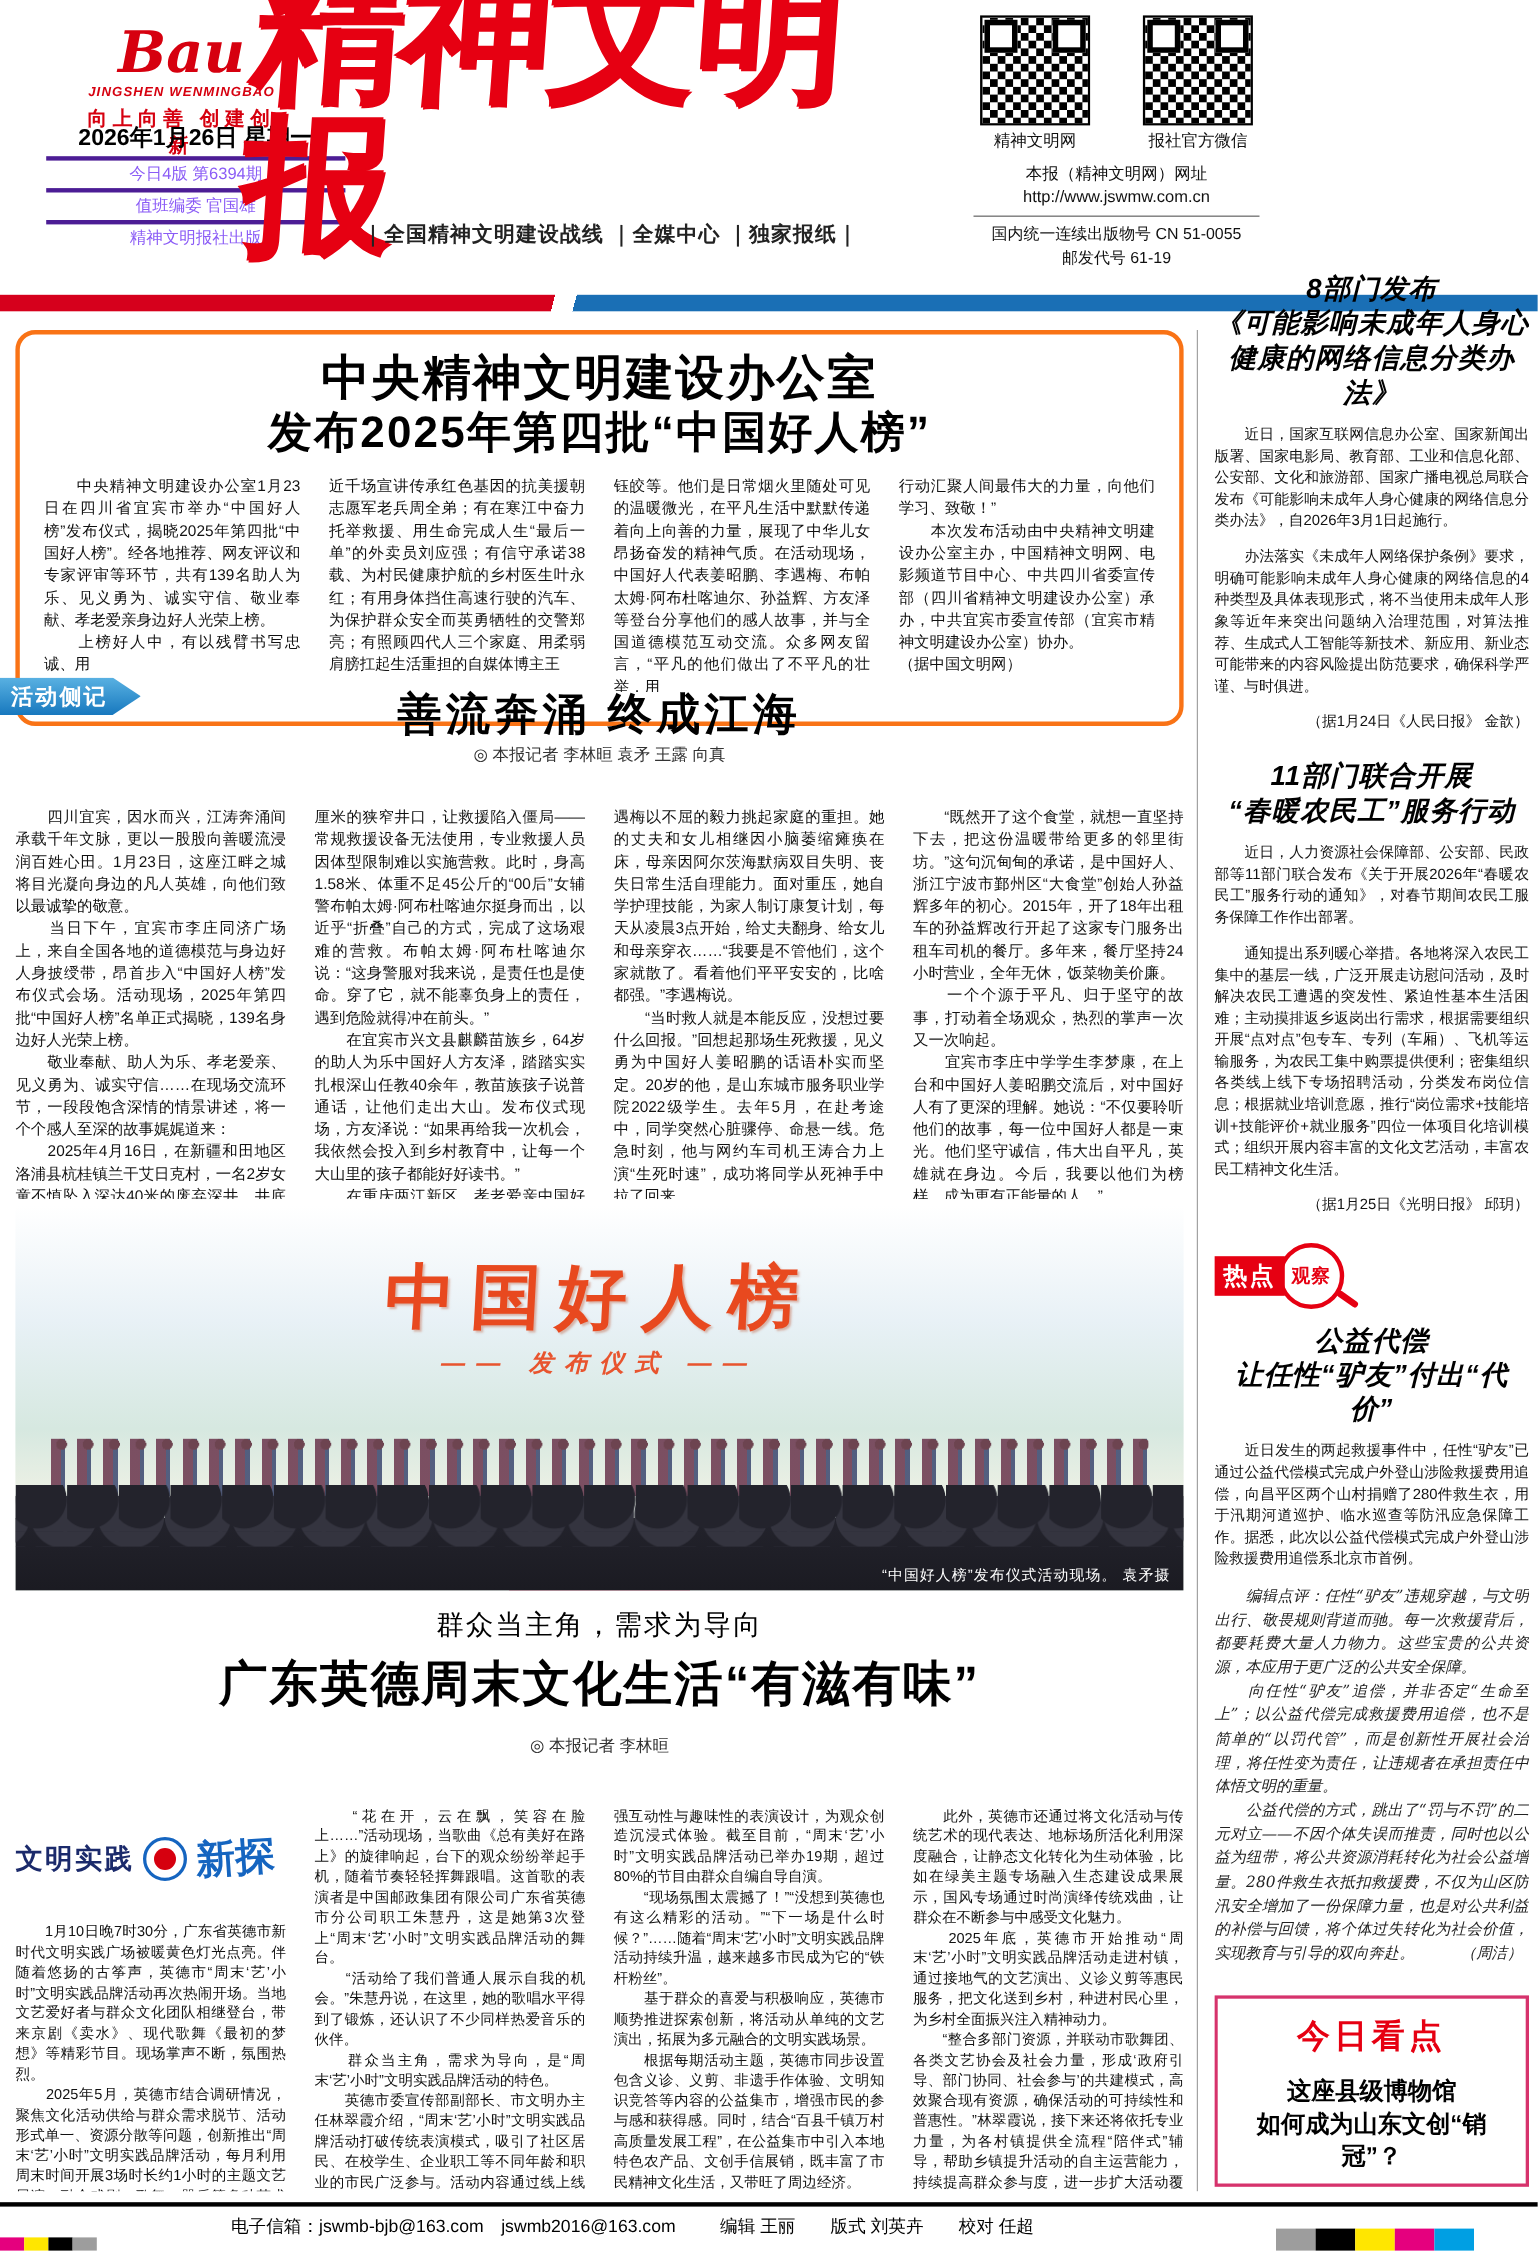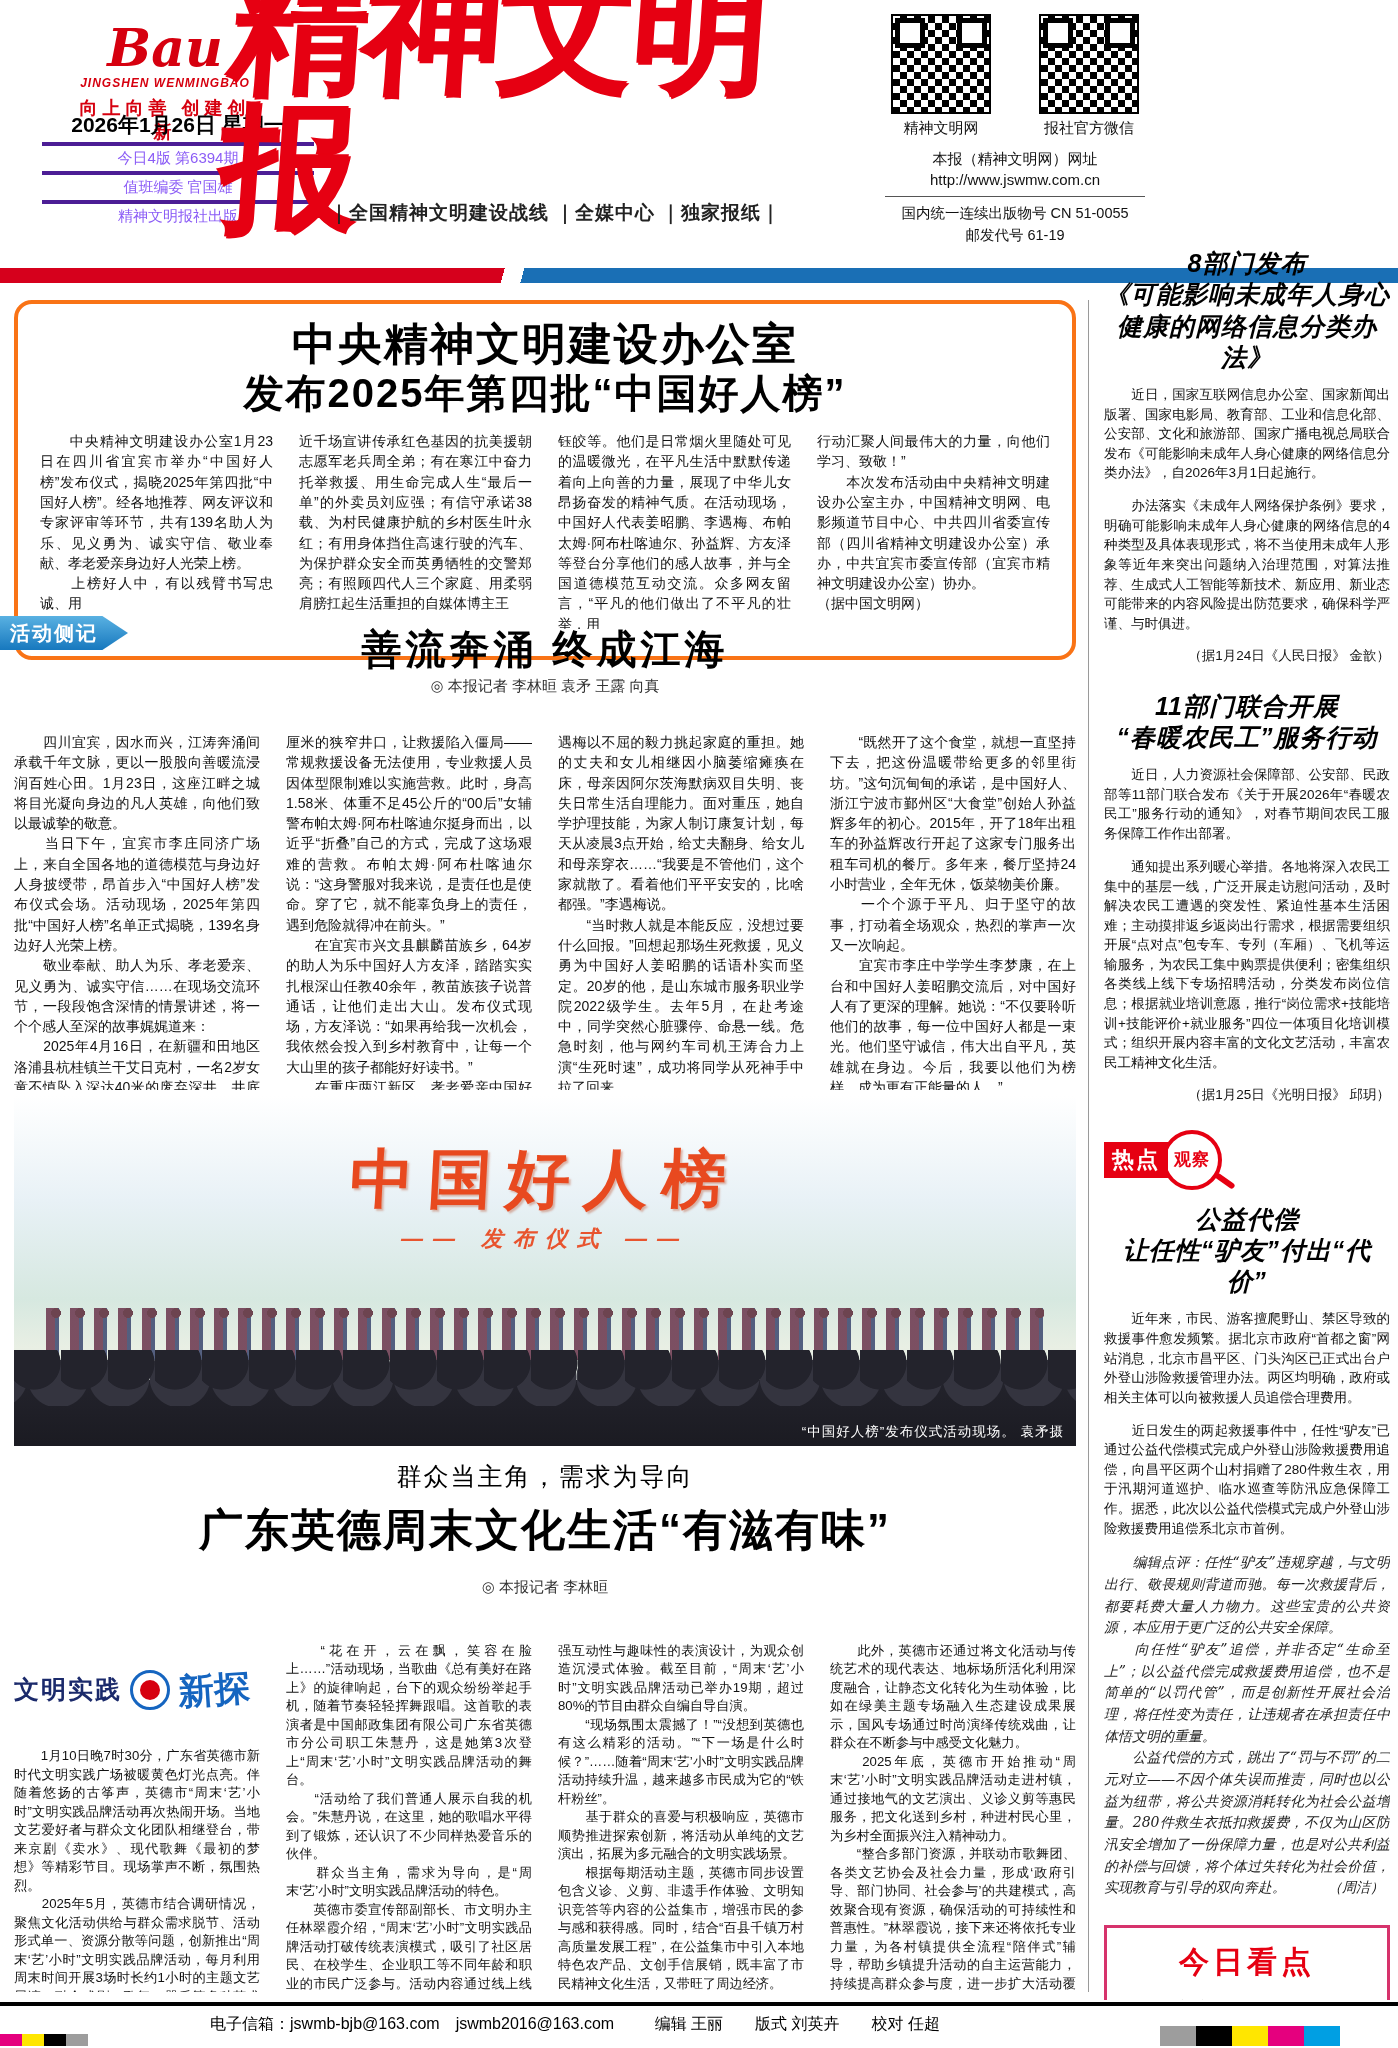--- a/index.html
+++ b/index.html
@@ -261,21 +261,20 @@
   </div>
   <div class="sb-art">
     <div class="hot-icon">
       <span class="hot-box">热点</span>
       <span class="hot-mag">
           <span>观察</span>
         </span>
     </div>
     <div class="sb-h">公益代偿
 让任性“驴友”付出“代价”</div>
-    <p class="sb-body">　　近年来，市民、游客擅爬野山、禁区导致的救援事件愈发频繁。据北京市政府“首都之窗”网站消息，北京市昌平区、门头沟区已正式出台户外登山涉险救援管理办法。两区均明确，政府或相关主体可以向被救援人员追偿合理费用。</p>
     <p class="sb-body">　　近日发生的两起救援事件中，任性“驴友”已通过公益代偿模式完成户外登山涉险救援费用追偿，向昌平区两个山村捐赠了280件救生衣，用于汛期河道巡护、临水巡查等防汛应急保障工作。据悉，此次以公益代偿模式完成户外登山涉险救援费用追偿系北京市首例。</p>
     <div class="comment">　　编辑点评：任性“驴友”违规穿越，与文明出行、敬畏规则背道而驰。每一次救援背后，都要耗费大量人力物力。这些宝贵的公共资源，本应用于更广泛的公共安全保障。
 　　向任性“驴友”追偿，并非否定“生命至上”；以公益代偿完成救援费用追偿，也不是简单的“以罚代管”，而是创新性开展社会治理，将任性变为责任，让违规者在承担责任中体悟文明的重量。
 　　公益代偿的方式，跳出了“罚与不罚”的二元对立——不因个体失误而推责，同时也以公益为纽带，将公共资源消耗转化为社会公益增量。280件救生衣抵扣救援费，不仅为山区防汛安全增加了一份保障力量，也是对公共利益的补偿与回馈，将个体过失转化为社会价值，实现教育与引导的双向奔赴。　　　（周洁）</div>
   </div>
   <div class="today-box">
     <div class="today-title">今日看点</div>
     <div class="today-item">
       <div class="today-item-h">这座县级博物馆
 如何成为山东文创“销冠”？</div>

